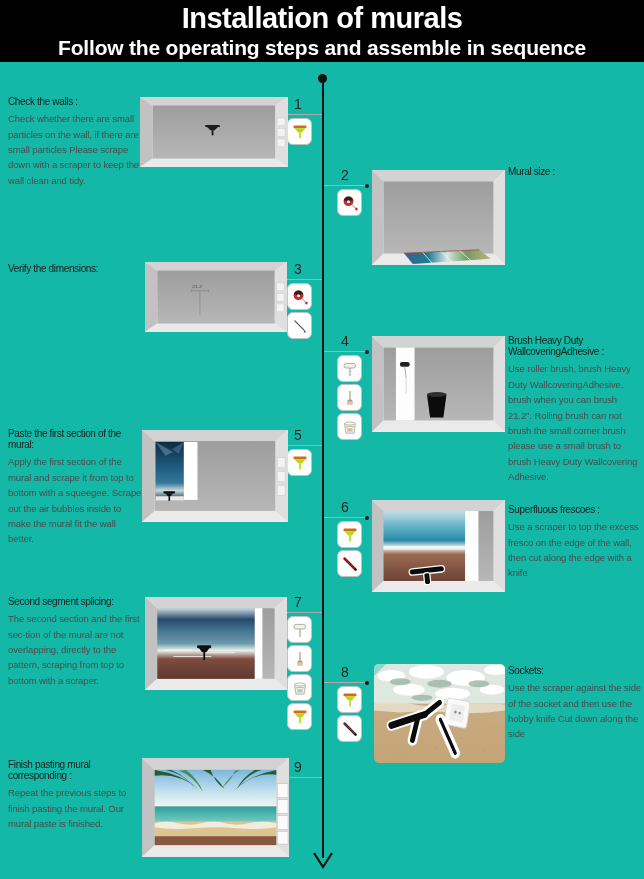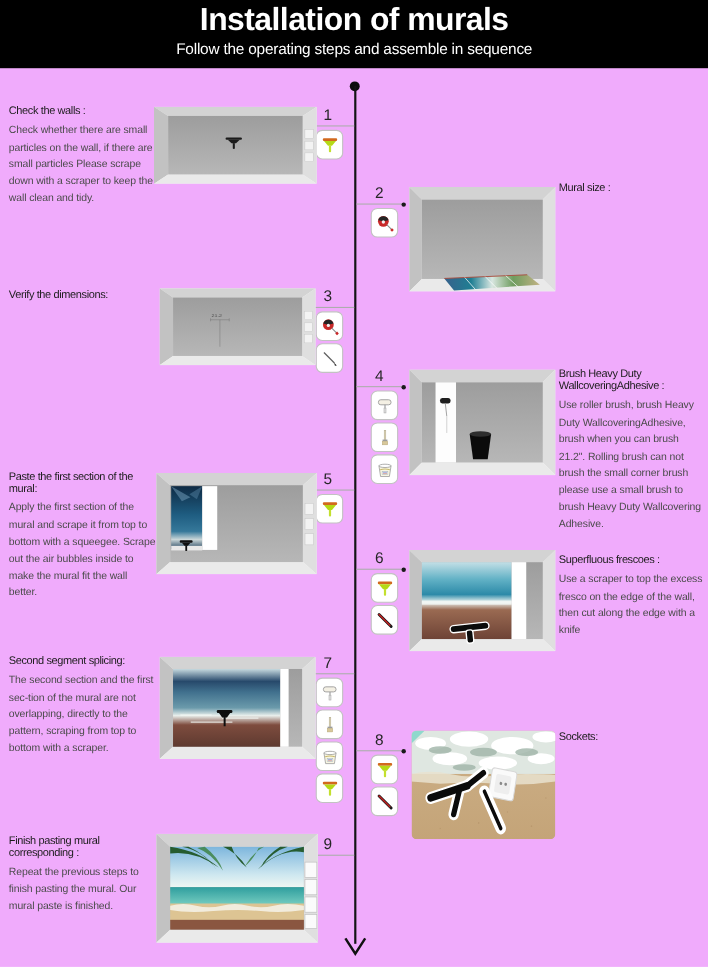--- a/index.html
+++ b/index.html
@@ -1,21 +1,21 @@
 <!DOCTYPE html>
 <html><head>
 <meta charset="utf-8">
 <style>
 *{margin:0;padding:0;box-sizing:border-box}
 html,body{background:#fff}
 body{font-family:"Liberation Sans",sans-serif}
-.canvas{position:relative;width:644px;height:879px;background:#f0abfc;overflow:hidden}
+.canvas{position:relative;width:644px;height:879px;background:#14b8a6;overflow:hidden}
 .header{position:absolute;left:0;top:0;width:644px;height:62px;background:#000;color:#fff;text-align:center}
 .header h1{font-size:29px;font-weight:700;letter-spacing:-0.5px;padding-top:2px}
-.header p{font-size:14px;font-weight:400;margin-top:1px;letter-spacing:-0.2px}
+.header p{font-size:21px;font-weight:700;margin-top:1px;letter-spacing:-0.2px}
 .timeline-line{position:absolute;left:322px;top:78px;width:2px;height:780px;background:#141414}
 .timeline-dot{position:absolute;left:318px;top:74px;width:9px;height:9px;border-radius:50%;background:#0d0d0d}
 .timeline-arrow{position:absolute;left:312px;top:852px;width:22px;height:18px}
 .step-text{position:absolute}
 .step-text h2{font-size:10px;font-weight:400;color:#1c1c1c;letter-spacing:-0.35px;line-height:1.12;margin-bottom:4px}
 .step-text p{font-size:9.5px;color:#4b4b4b;line-height:1.62;letter-spacing:-0.1px}
 .tick{position:absolute;height:1px;background:#adadad}
 .tick-dot{position:absolute;width:4px;height:4px;border-radius:50%;background:#1a1a1a}
 .step-num{position:absolute;font-size:14px;color:#262626}
 .icon-box{position:absolute;width:25px;height:27px;border:1px solid #c2c2c2;border-radius:6px;background:#fff;display:flex;align-items:center;justify-content:center}
@@ -423,20 +423,21 @@
               <rect x="55" y="52" width="15" height="3" rx="1.2"></rect>
               <polygon points="57,54.8 68,54.8 64.8,59.5 60.2,59.5"></polygon>
               <rect x="61.6" y="59" width="1.9" height="9"></rect>
             </g>
           </svg>
         </div>
       </section>
       <section class="step">
         <div class="step-text" style="left: 508px; top: 665px; width: 134px;">
           <h2>Sockets:</h2>
+          <p>Use the scraper against the side of the socket and then use the hobby knife Cut down along the side</p>
         </div>
         <div class="tick" style="left: 324px; top: 682px; width: 43px;"></div>
         <div class="tick-dot" style="left: 365px; top: 681px;"></div>
         <div class="step-num" style="left: 341px; top: 664px;">8</div>
         <div class="icon-box" style="left: 337px; top: 686px;">
           <svg width="18" height="18" viewBox="0 0 18 18">
             <rect x="2.5" y="2.6" width="13" height="2.6" rx="1" fill="#d2691e"></rect>
             <polygon points="3.5,5.2 14.5,5.2 10.8,9.6 7.2,9.6" fill="#b5d916"></polygon>
             <rect x="8" y="9.3" width="2" height="6.2" rx="0.9" fill="#c3e02e"></rect>
           </svg>

